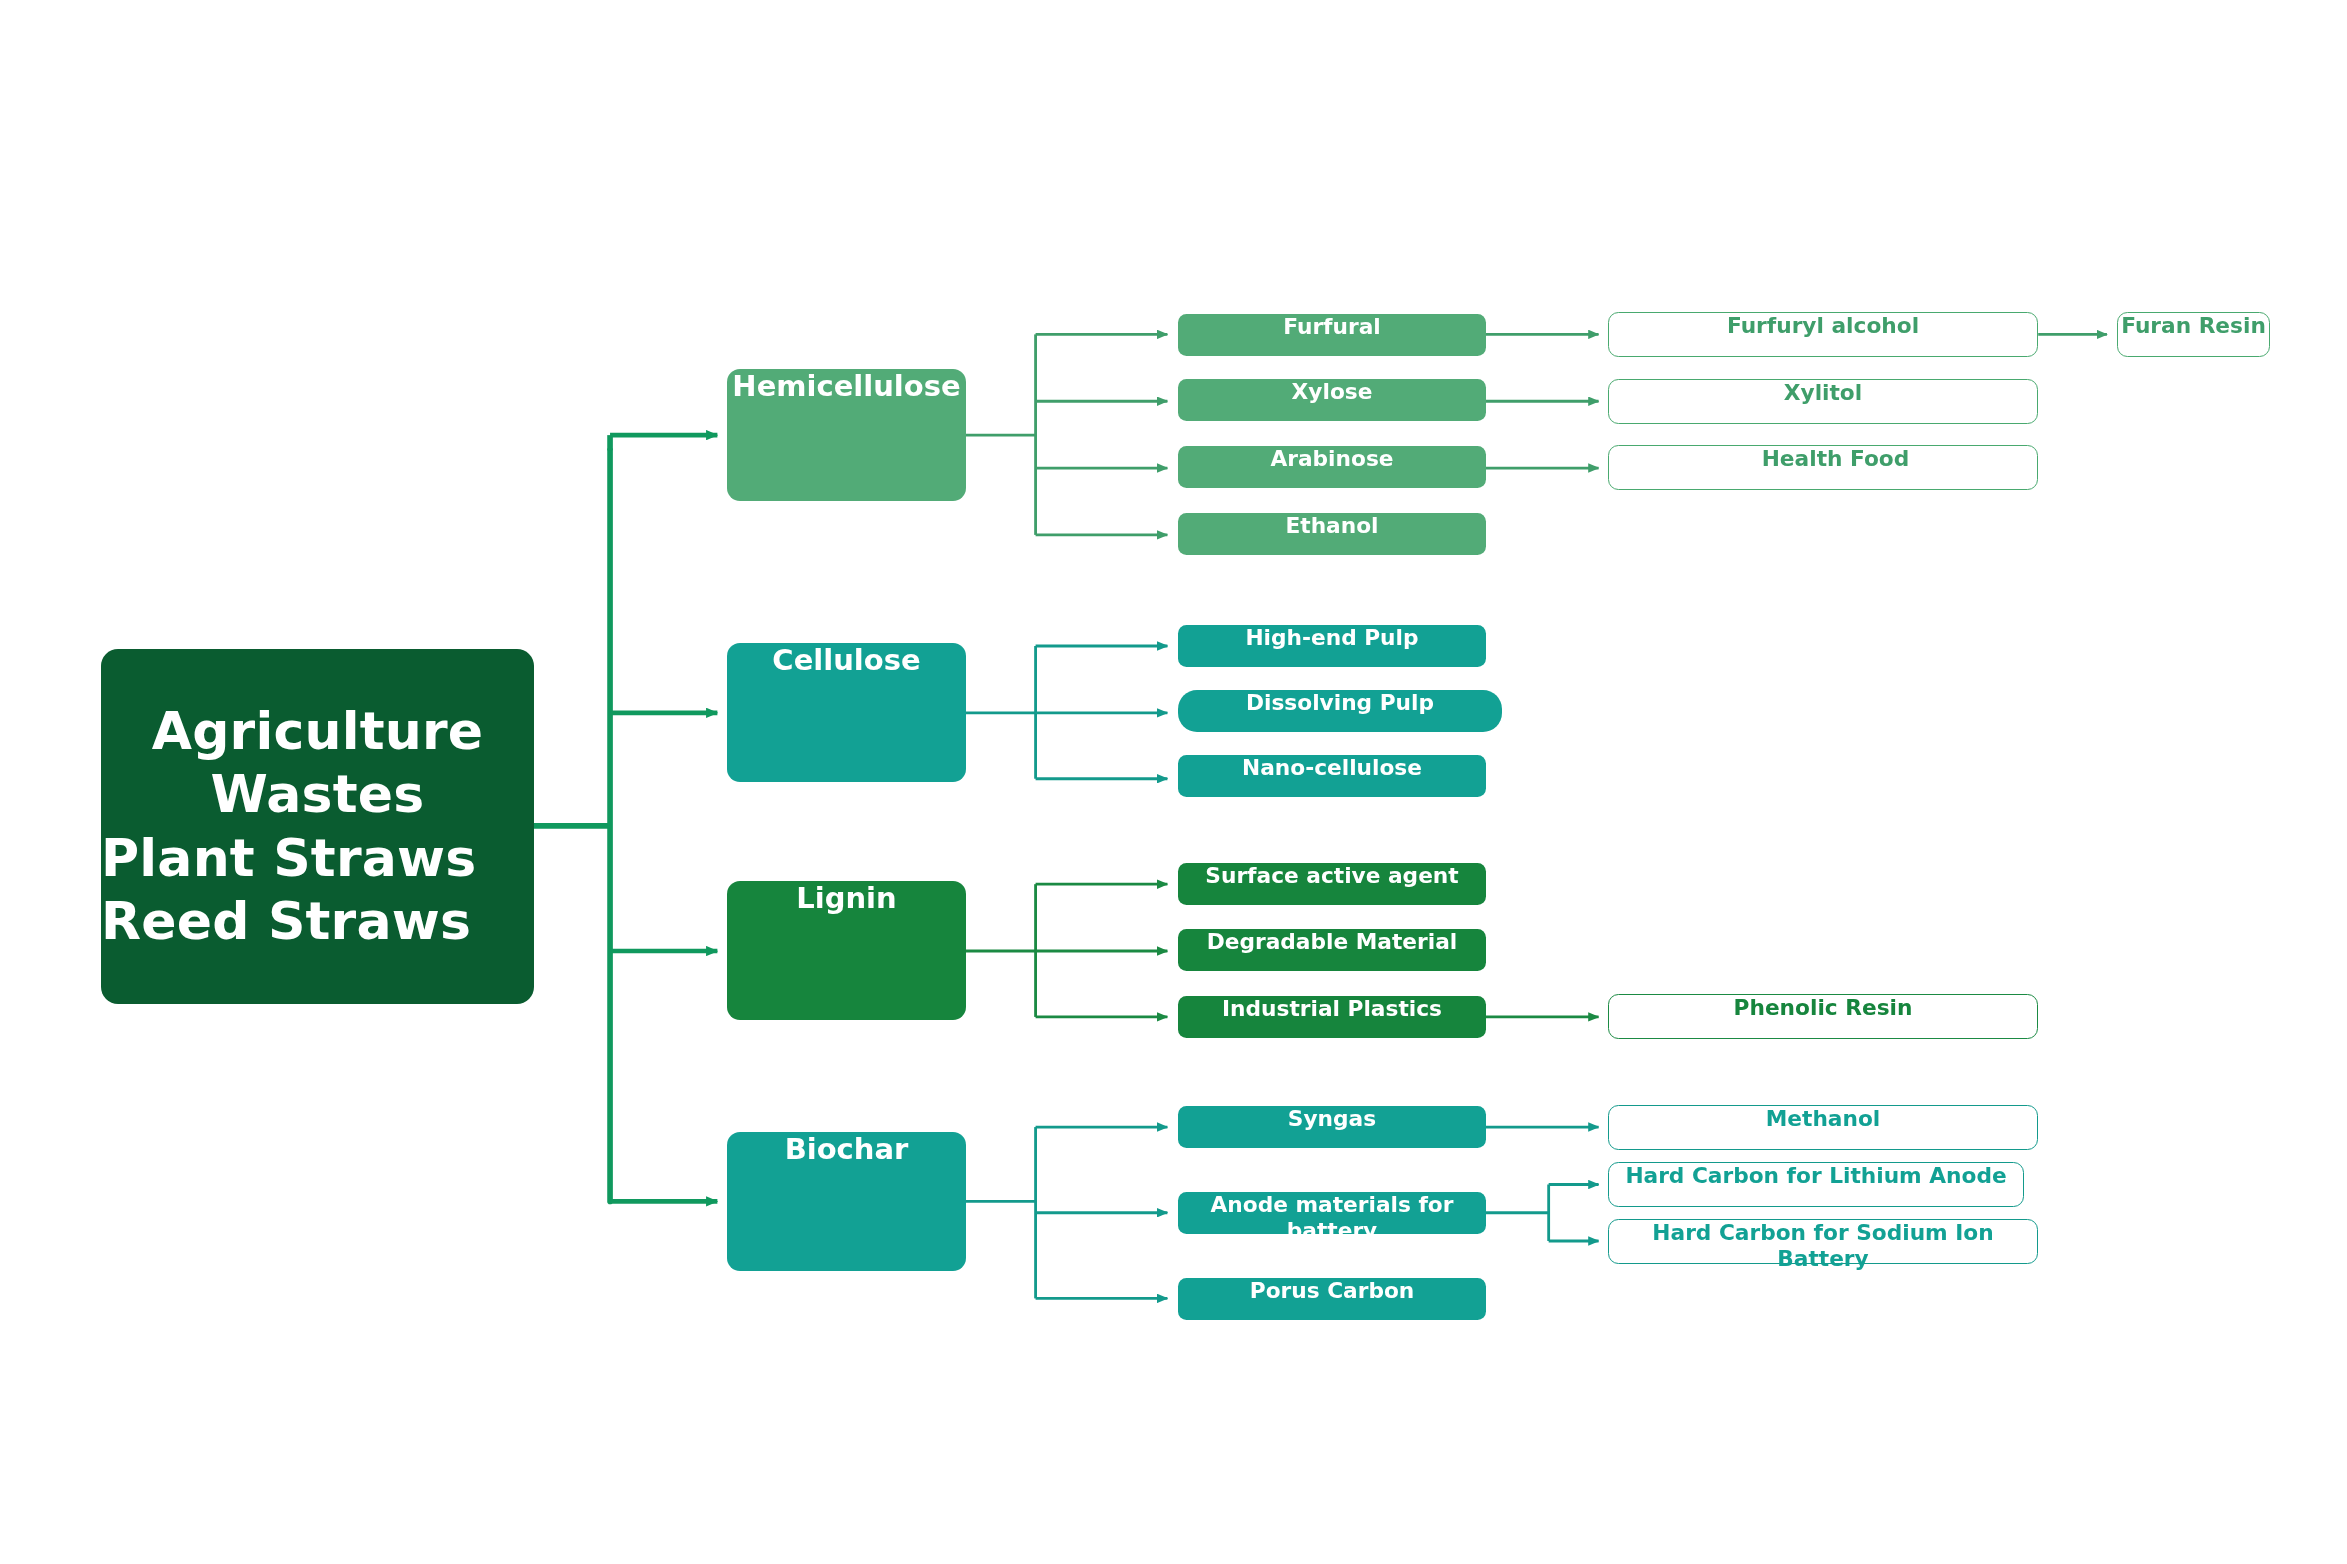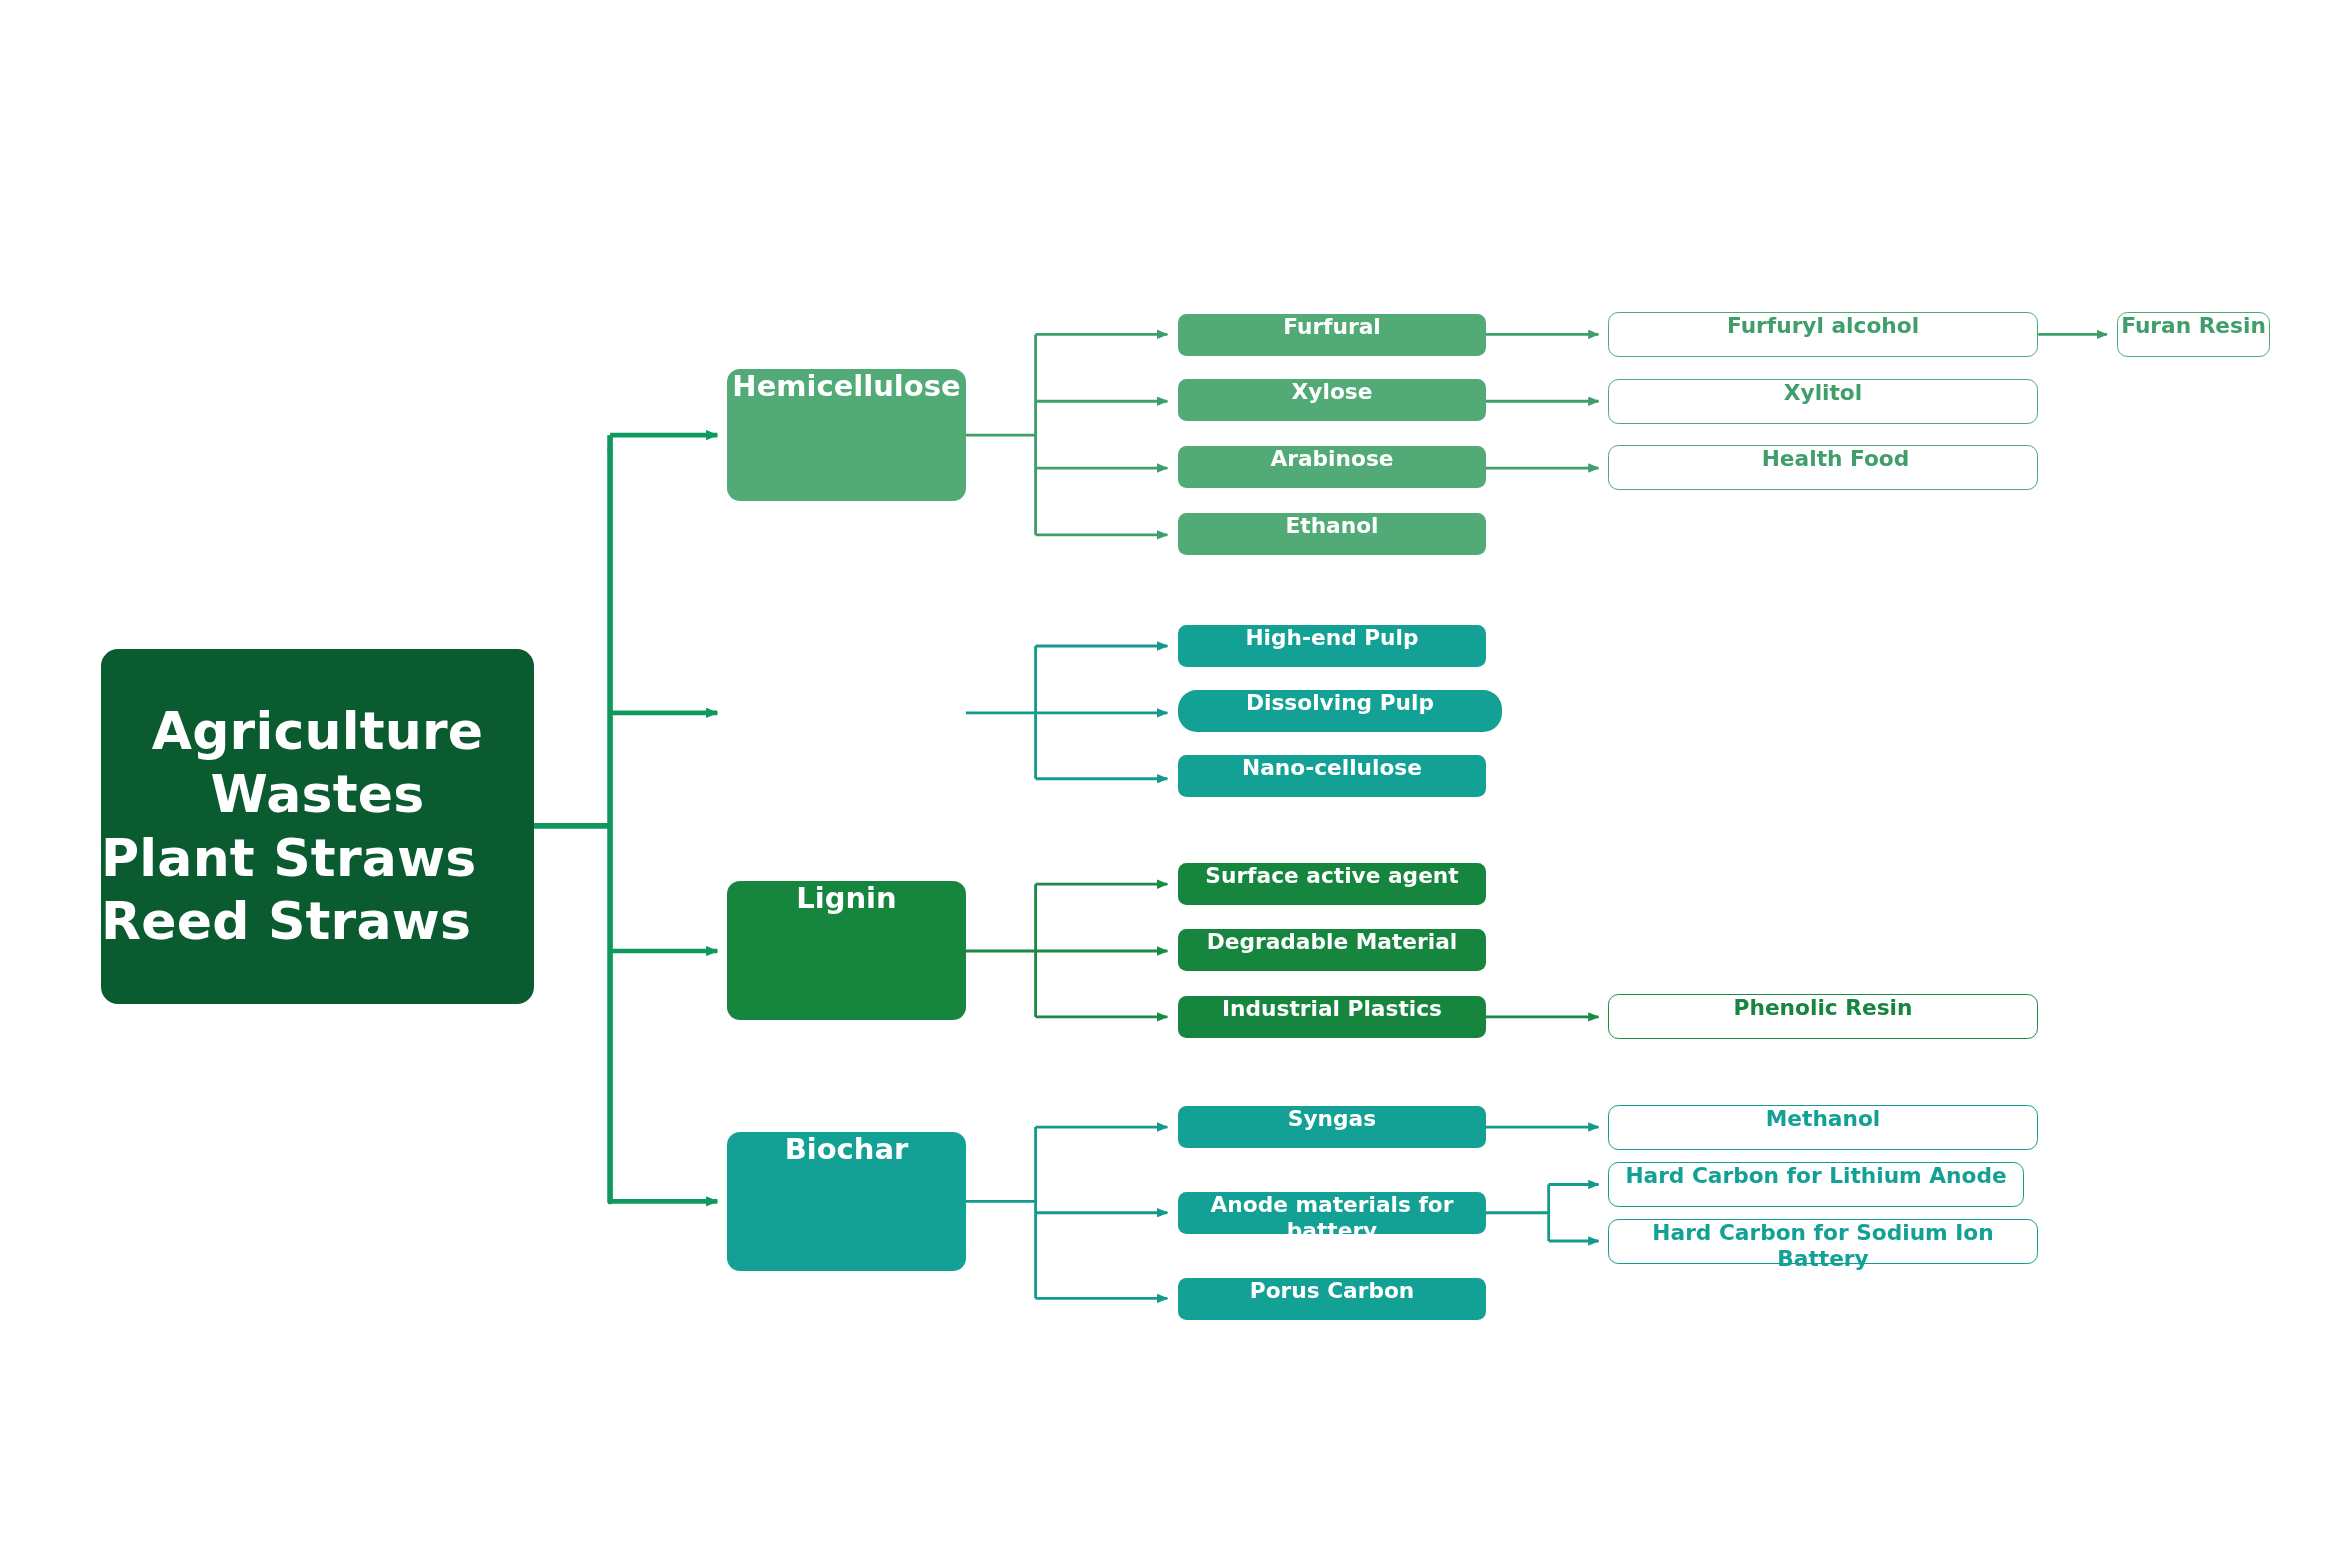--- a/index.html
+++ b/index.html
@@ -151,20 +151,23 @@
   <div class="node root" style="left:101px; top:649px; width:433px; height:355px; background:#0a5c30;">
     <span class="line">Agriculture Wastes</span>
     <span class="line">Plant Straws</span>
     <span class="line">Reed Straws</span>
   </div>
 
   <div class="node cat" style="left:727px; top:369px; width:239px; height:132px; background:#52ab77;">
     <span>Hemicellulose</span>
   </div>
 
+  <div class="node cat" style="left:727px; top:643px; width:239px; height:139px; background:#12a194;">
+    <span>Cellulose</span>
+  </div>
 
   <div class="node cat" style="left:727px; top:881px; width:239px; height:139px; background:#16853d;">
     <span>Lignin</span>
   </div>
 
   <div class="node cat" style="left:727px; top:1132px; width:239px; height:139px; background:#12a194;">
     <span>Biochar</span>
   </div>
 
   <div class="node prod" style="left:1178px; top:314px; width:308px; height:42px; background:#52ab77;">

